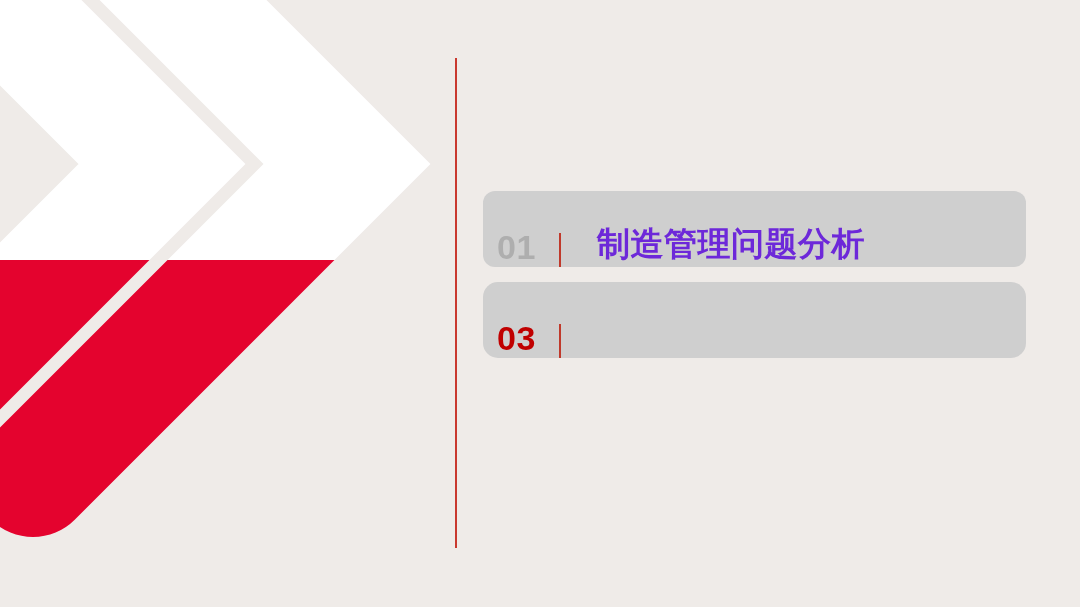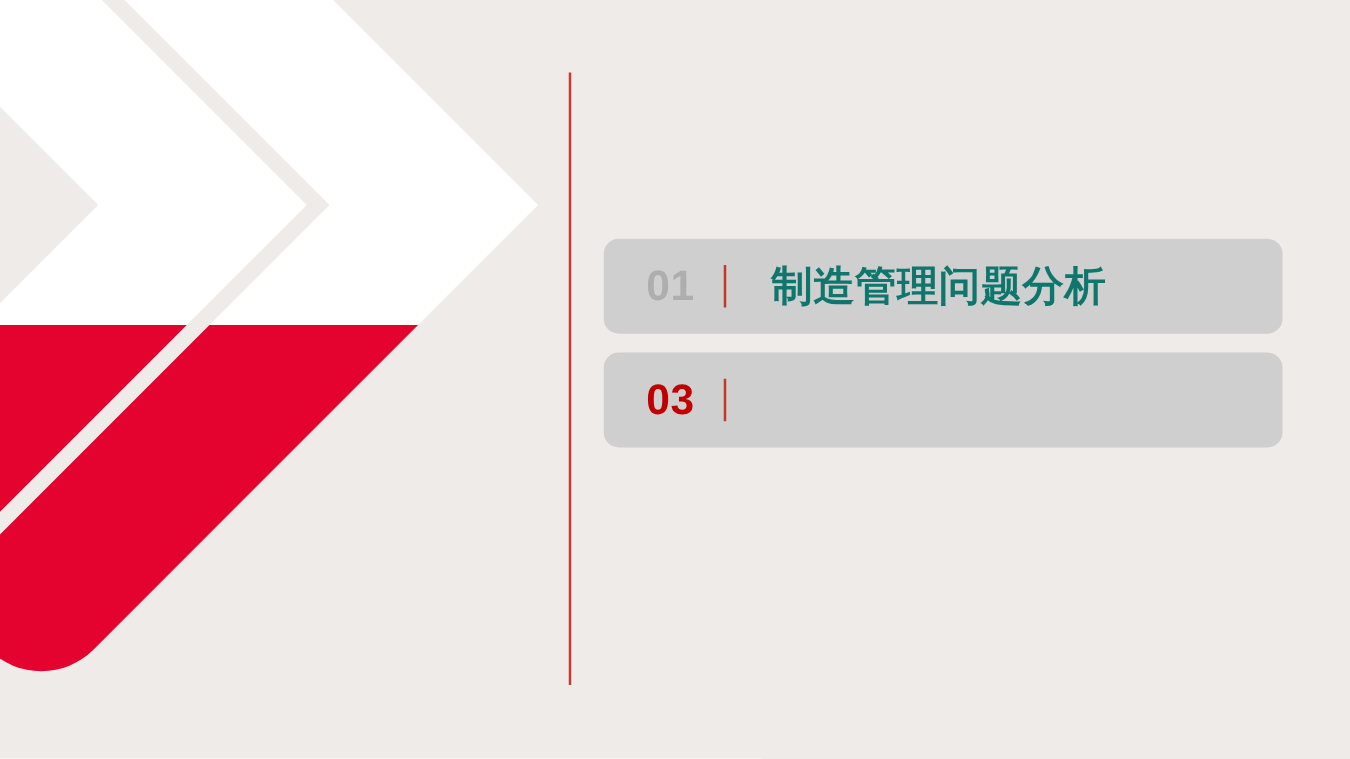--- a/index.html
+++ b/index.html
@@ -46,46 +46,46 @@
     top: 191px;
     width: 543px;
   }
   .agenda-item {
     position: relative;
     height: 76px;
     margin-bottom: 15px;
     border-radius: 12px;
     background: #cfcfcf;
     display: flex;
-    align-items: center;
+    align-items: flex-end;
     box-sizing: border-box;
-    padding-left: 34px;
+    padding-left: 14px;
   }
-  .agenda-item:last-child { margin-bottom: 0; }
+  .agenda-item:last-child { margin-bottom: 0; border-radius: 15px; }
 
   .item-num {
     font-size: 34px;
     font-weight: bold;
     letter-spacing: 0.5px;
     color: #aeaeae;
     width: 62px;
     flex: 0 0 62px;
   }
   .item-sep {
     width: 2px;
     height: 34px;
     background: #c0392b;
     flex: 0 0 2px;
     margin-right: 36px;
   }
   .item-label {
     font-size: 33px;
     font-weight: bold;
     letter-spacing: 0.5px;
-    color: #0f766e;
+    color: #6d28d9;
     white-space: nowrap;
   }
 
   .agenda-item.active .item-num,
   .agenda-item.active .item-label {
     color: #c00000;
   }
   .agenda-item.active .item-sep {
     background: #c0392b;
   }

